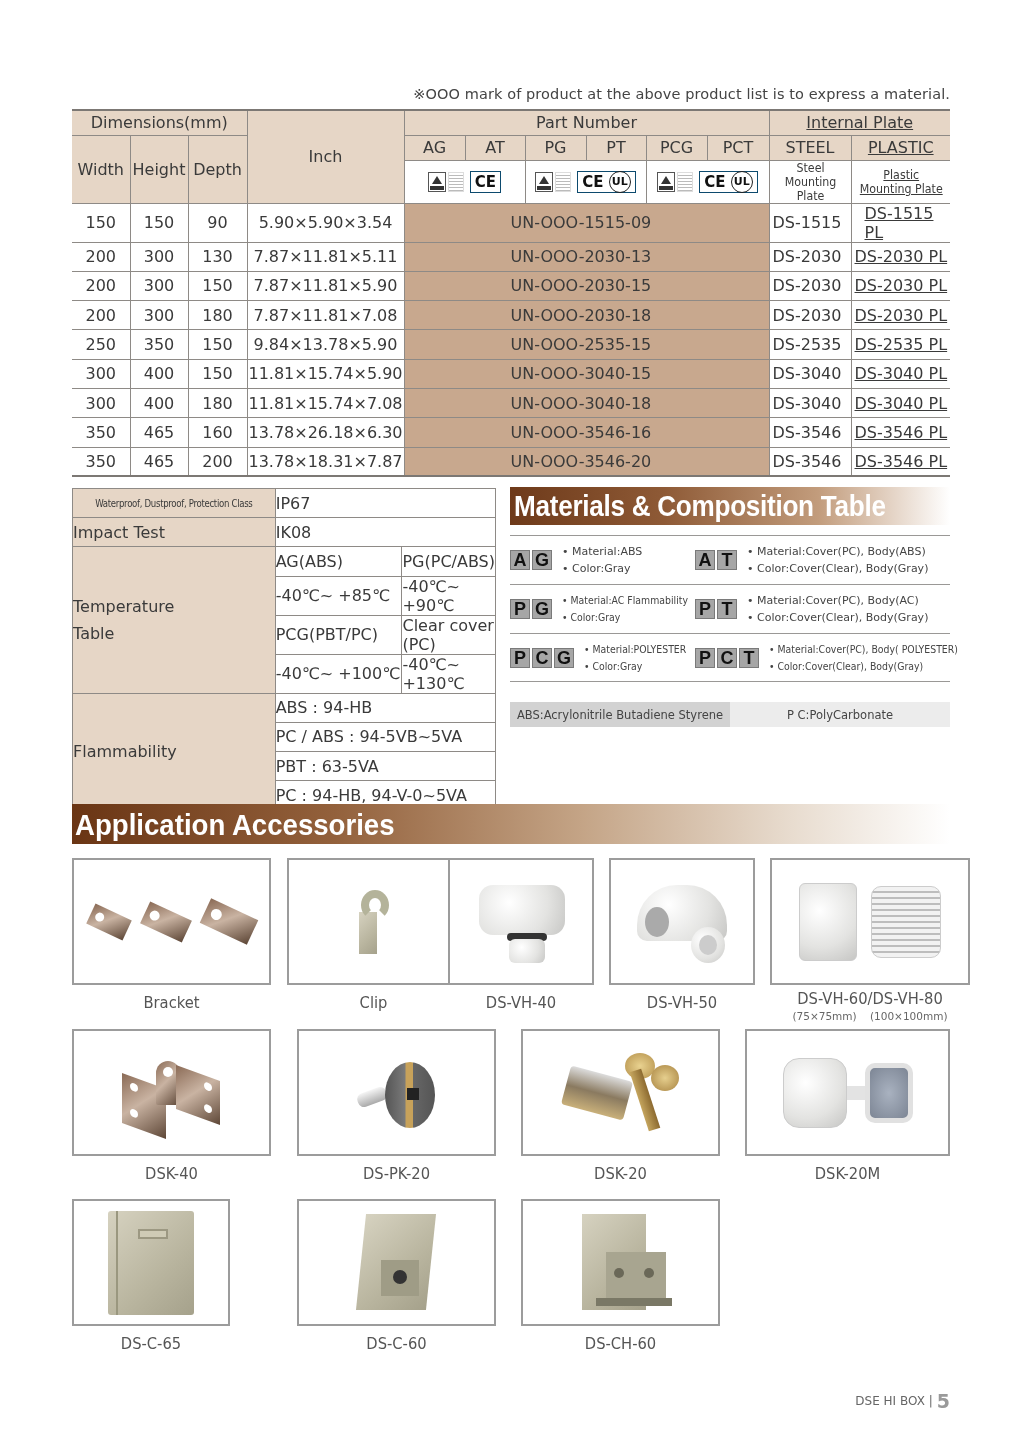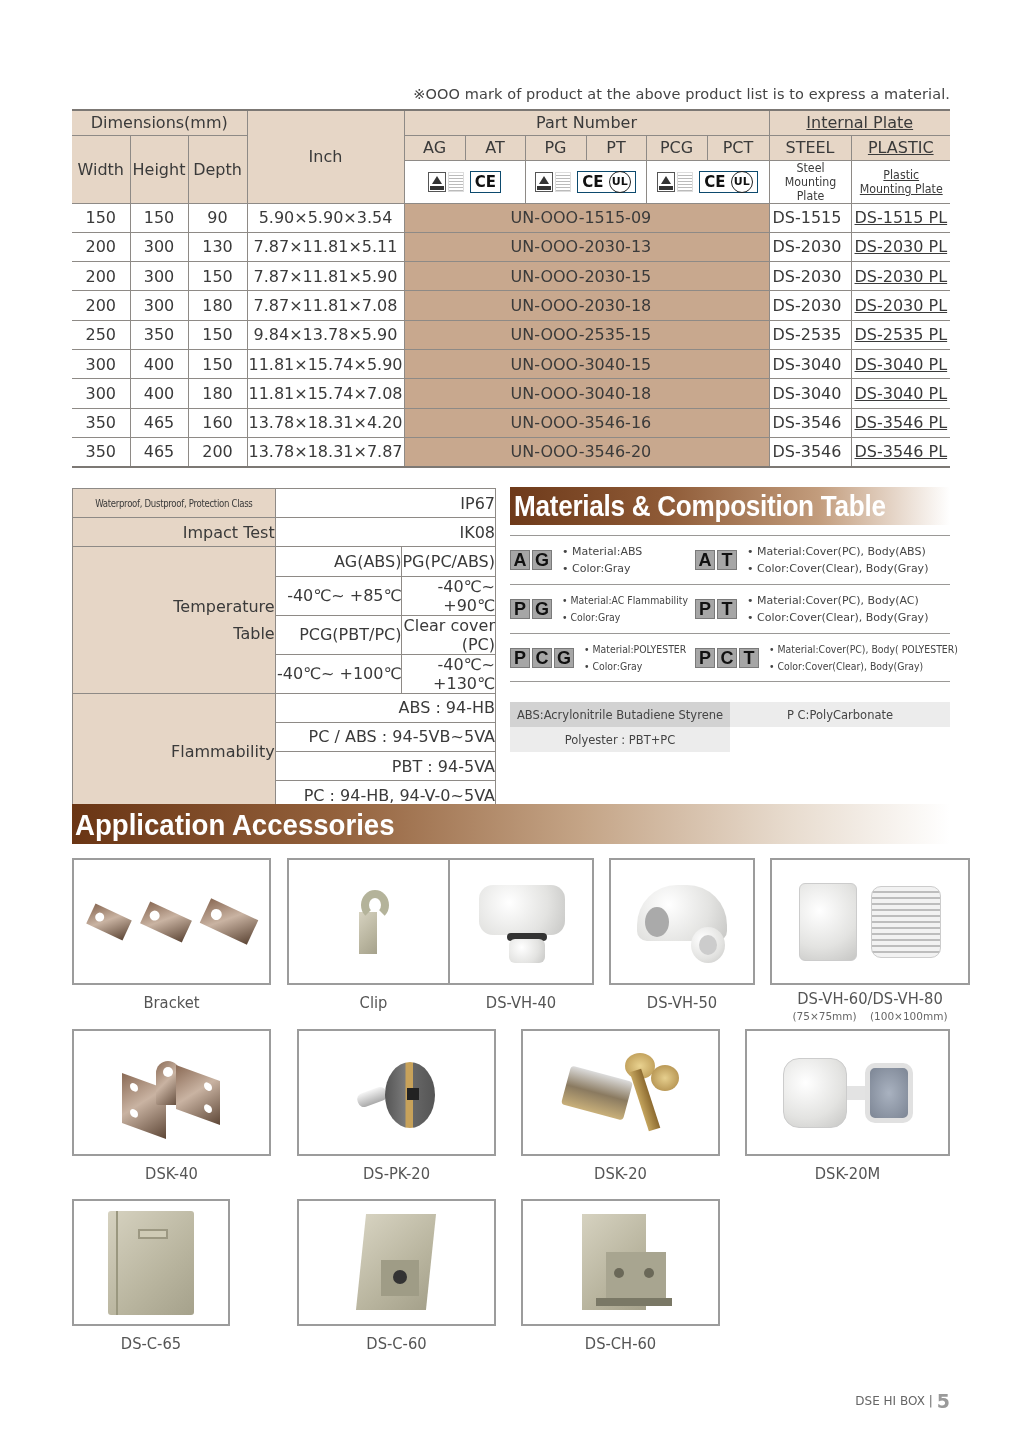--- a/index.html
+++ b/index.html
@@ -31,21 +31,21 @@
   .tri::before { content: ""; position: absolute; left: 3px; top: 3px; border-left: 5px solid transparent; border-right: 5px solid transparent; border-bottom: 8px solid #333; }
   .tri::after { content: ""; position: absolute; left: 1px; right: 1px; bottom: 1px; height: 4px; background: #333; }
   .tri-lines { width: 16px; height: 20px; background: repeating-linear-gradient(#fff 0 2px, #bbb 2px 3px); border: 1px solid #ddd; }
   .ul-mark { width: 22px; height: 22px; border-radius: 50%; border: 1.5px solid #222; display: inline-flex; align-items: center; justify-content: center; font-size: 11px; font-weight: bold; color: #111; }
 
   
   table.props {
     position: absolute; left: 72px; top: 488px; width: 424px;
     border-collapse: collapse; font-size: 16px; color: #3a3a3a;
   }
-  table.props td { border: 1px solid #8e8a86; text-align: right; height: 29.2px; padding: 0; background: #fff; }
+  table.props td { border: 1px solid #8e8a86; text-align: left; height: 29.2px; padding: 0; background: #fff; }
   table.props td.lbl { background: #e6d6c6; width: 146px; }
   table.props td.small { font-size: 11px; letter-spacing: -0.4px; }
   table.props td.small span { display: inline-block; transform: scaleX(0.78); white-space: nowrap; }
 
   
   .mat-title {
     position: absolute; left: 510px; top: 487px; width: 440px; height: 38px;
     background: linear-gradient(to right, #6e3a1a 0%, #8e5a36 35%, #c29c7c 70%, #ffffff 100%);
     color: #fff; font-size: 29px; font-weight: bold; line-height: 38px; padding-left: 4px;
     font-family: "Liberation Sans", sans-serif; letter-spacing: -0.3px;
@@ -152,21 +152,21 @@
   </tr>
   </tbody>
     <tbody id="spec-body">
       <tr>
         <td>150</td>
         <td>150</td>
         <td>90</td>
         <td>5.90×5.90×3.54</td>
         <td colspan="6" class="pn">UN-OOO-1515-09</td>
         <td style="text-align: left; padding-left: 3px;">DS-1515</td>
-        <td style="text-align: left; padding-left: 3px;">DS-1515 PL</td>
+        <td style="text-align: left; padding-left: 13px;">DS-1515 PL</td>
       </tr>
       <tr>
         <td>200</td>
         <td>300</td>
         <td>130</td>
         <td>7.87×11.81×5.11</td>
         <td colspan="6" class="pn">UN-OOO-2030-13</td>
         <td style="text-align: left; padding-left: 3px;">DS-2030</td>
         <td style="text-align: left; padding-left: 3px;">DS-2030 PL</td>
       </tr>
@@ -212,21 +212,21 @@
         <td>180</td>
         <td>11.81×15.74×7.08</td>
         <td colspan="6" class="pn">UN-OOO-3040-18</td>
         <td style="text-align: left; padding-left: 3px;">DS-3040</td>
         <td style="text-align: left; padding-left: 3px;">DS-3040 PL</td>
       </tr>
       <tr>
         <td>350</td>
         <td>465</td>
         <td>160</td>
-        <td>13.78×18.31×4.20</td>
+        <td>13.78×26.18×6.30</td>
         <td colspan="6" class="pn">UN-OOO-3546-16</td>
         <td style="text-align: left; padding-left: 3px;">DS-3546</td>
         <td style="text-align: left; padding-left: 3px;">DS-3546 PL</td>
       </tr>
       <tr class="last">
         <td>350</td>
         <td>465</td>
         <td>200</td>
         <td>13.78×18.31×7.87</td>
         <td colspan="6" class="pn">UN-OOO-3546-20</td>
@@ -267,21 +267,21 @@
     <td>-40℃~ +130℃</td>
   </tr>
   <tr>
     <td class="lbl" rowspan="4">Flammability</td>
     <td colspan="2">ABS : 94-HB</td>
   </tr>
   <tr>
         <td colspan="2">PC / ABS : 94-5VB~5VA</td>
       </tr>
   <tr>
-        <td colspan="2">PBT : 94-5VA</td>
+        <td colspan="2">PBT : 63-5VA</td>
       </tr>
   <tr>
         <td colspan="2">PC : 94-HB, 94-V-0~5VA</td>
       </tr>
 </tbody>
   </table>
 
 <div class="mat-title"><span>Materials &amp; Composition Table</span></div>
 <div class="mat-rows" id="mat-rows">
     <div class="mat-row">
@@ -349,21 +349,20 @@
         <div class="mat-desc cond">
           <div><span>• Material:Cover(PC), Body( POLYESTER)</span></div>
           <div><span>• Color:Cover(Clear), Body(Gray)</span></div>
         </div>
       </div>
     </div>
   </div>
 <div class="abbr">
   <div class="dark">ABS:Acrylonitrile Butadiene Styrene</div>
   <div class="light">P C:PolyCarbonate</div>
-  <div class="light">Polyester : PBT+PC</div>
 </div>
 
 <div class="acc-title"><span>Application Accessories</span></div>
 
 <div class="acc" style="left:72px;top:858px;width:199px">
   <div class="frame" style="height:127px">
     <div style="position:relative;width:40px;height:22px;transform:rotate(25deg)" class="metal">
         <span class="hole" style="left:5px;top:6px;width:9px;height:9px"></span>
       </div>
     <div style="position:relative;width:46px;height:24px;transform:rotate(25deg)" class="metal">

